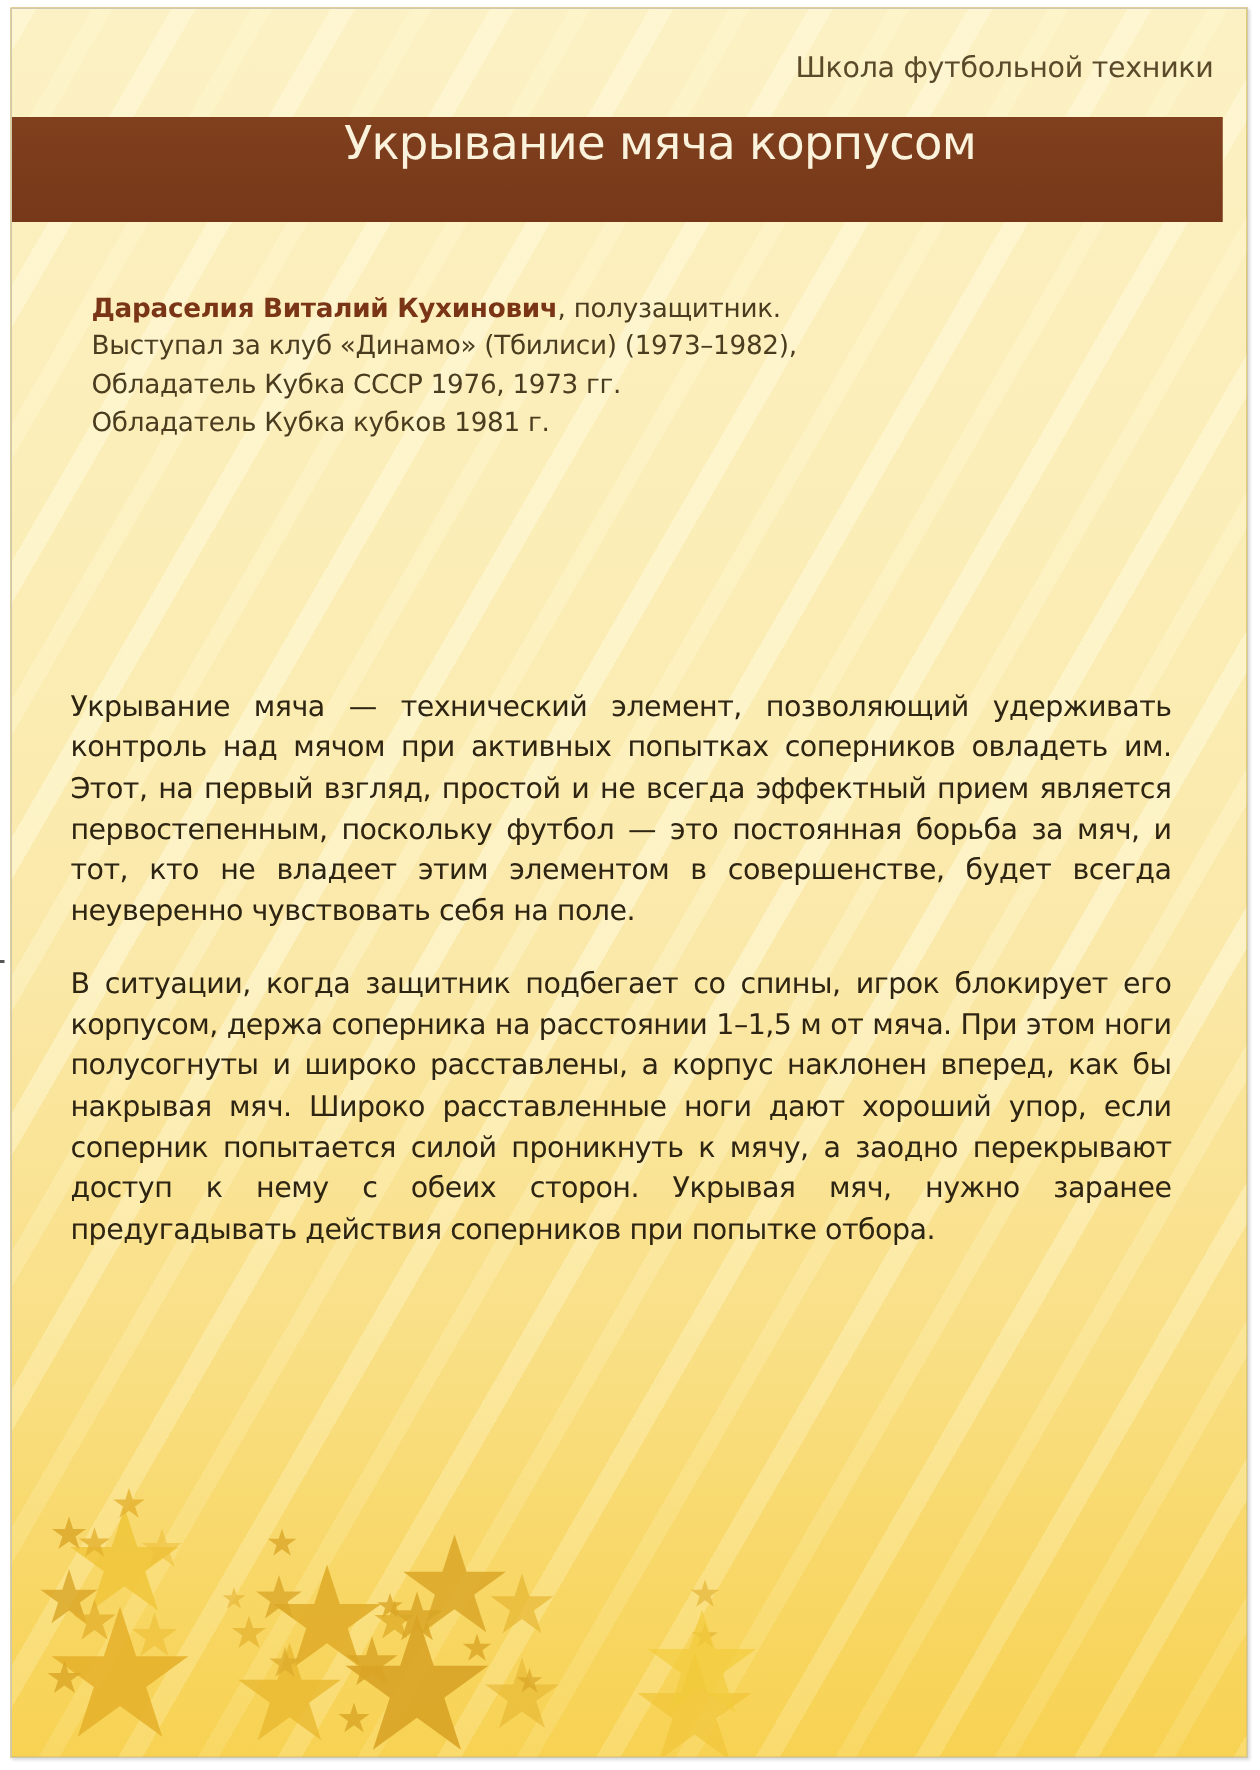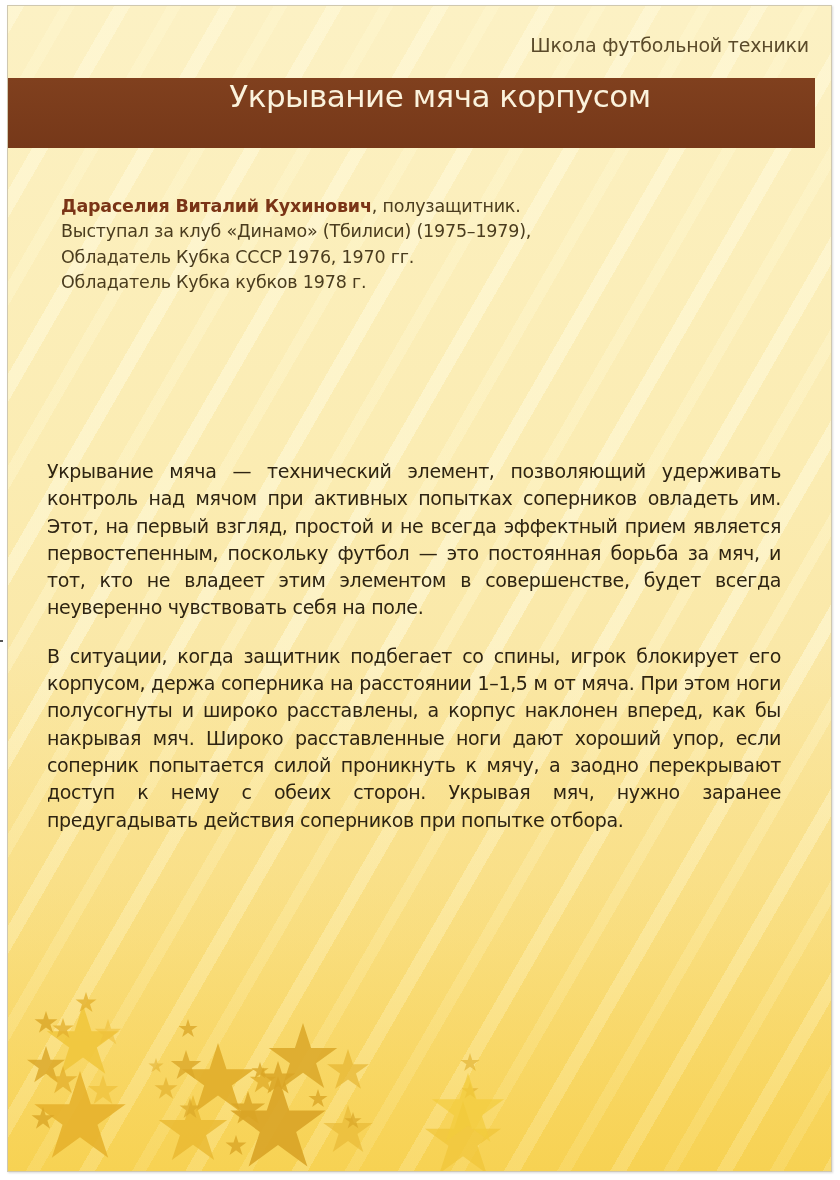--- a/index.html
+++ b/index.html
@@ -60,23 +60,23 @@
   <div class="bg-streaks"></div>
 
   <div class="header-subtitle">Школа футбольной техники</div>
 
   <div class="banner">
     <div class="banner-title">Укрывание мяча корпусом</div>
   </div>
 
   <div class="bio">
     <span class="bio-line"><span class="name">Дараселия Виталий Кухинович</span><span>, полузащитник.</span></span>
-    <span class="bio-line">Выступал за клуб «Динамо» (Тбилиси) (1975–1979),</span>
-    <span class="bio-line">Обладатель Кубка СССР 1976, 1970 гг.</span>
-    <span class="bio-line">Обладатель Кубка кубков 1978 г.</span>
+    <span class="bio-line">Выступал за клуб «Динамо» (Тбилиси) (1973–1982),</span>
+    <span class="bio-line">Обладатель Кубка СССР 1976, 1973 гг.</span>
+    <span class="bio-line">Обладатель Кубка кубков 1981 г.</span>
   </div>
 
   <div class="article">
     <p>Укрывание мяча — технический элемент, позволяющий удерживать контроль над мячом при активных попытках соперников овладеть им. Этот, на первый взгляд, простой и не всегда эффектный прием является первостепенным, поскольку футбол — это постоянная борьба за мяч, и тот, кто не владеет этим элементом в совершенстве, будет всегда неуверенно чувствовать себя на поле.</p>
     <p>В ситуации, когда защитник подбегает со спины, игрок блокирует его корпусом, держа соперника на расстоянии 1–1,5 м от мяча. При этом ноги полусогнуты и широко расставлены, а корпус наклонен вперед, как бы накрывая мяч. Широко расставленные ноги дают хороший упор, если соперник попытается силой проникнуть к мячу, а заодно перекрывают доступ к нему с обеих сторон. Укрывая мяч, нужно заранее предугадывать действия соперников при попытке отбора.</p>
   </div>
 
   <svg class="stars" viewBox="0 0 823 200" xmlns="http://www.w3.org/2000/svg">
     <defs>
       <polygon id="st" points="0,-1 0.2245,-0.309 0.951,-0.309 0.3633,0.118 0.5878,0.809 0,0.382 -0.5878,0.809 -0.3633,0.118 -0.951,-0.309 -0.2245,-0.309"></polygon>

